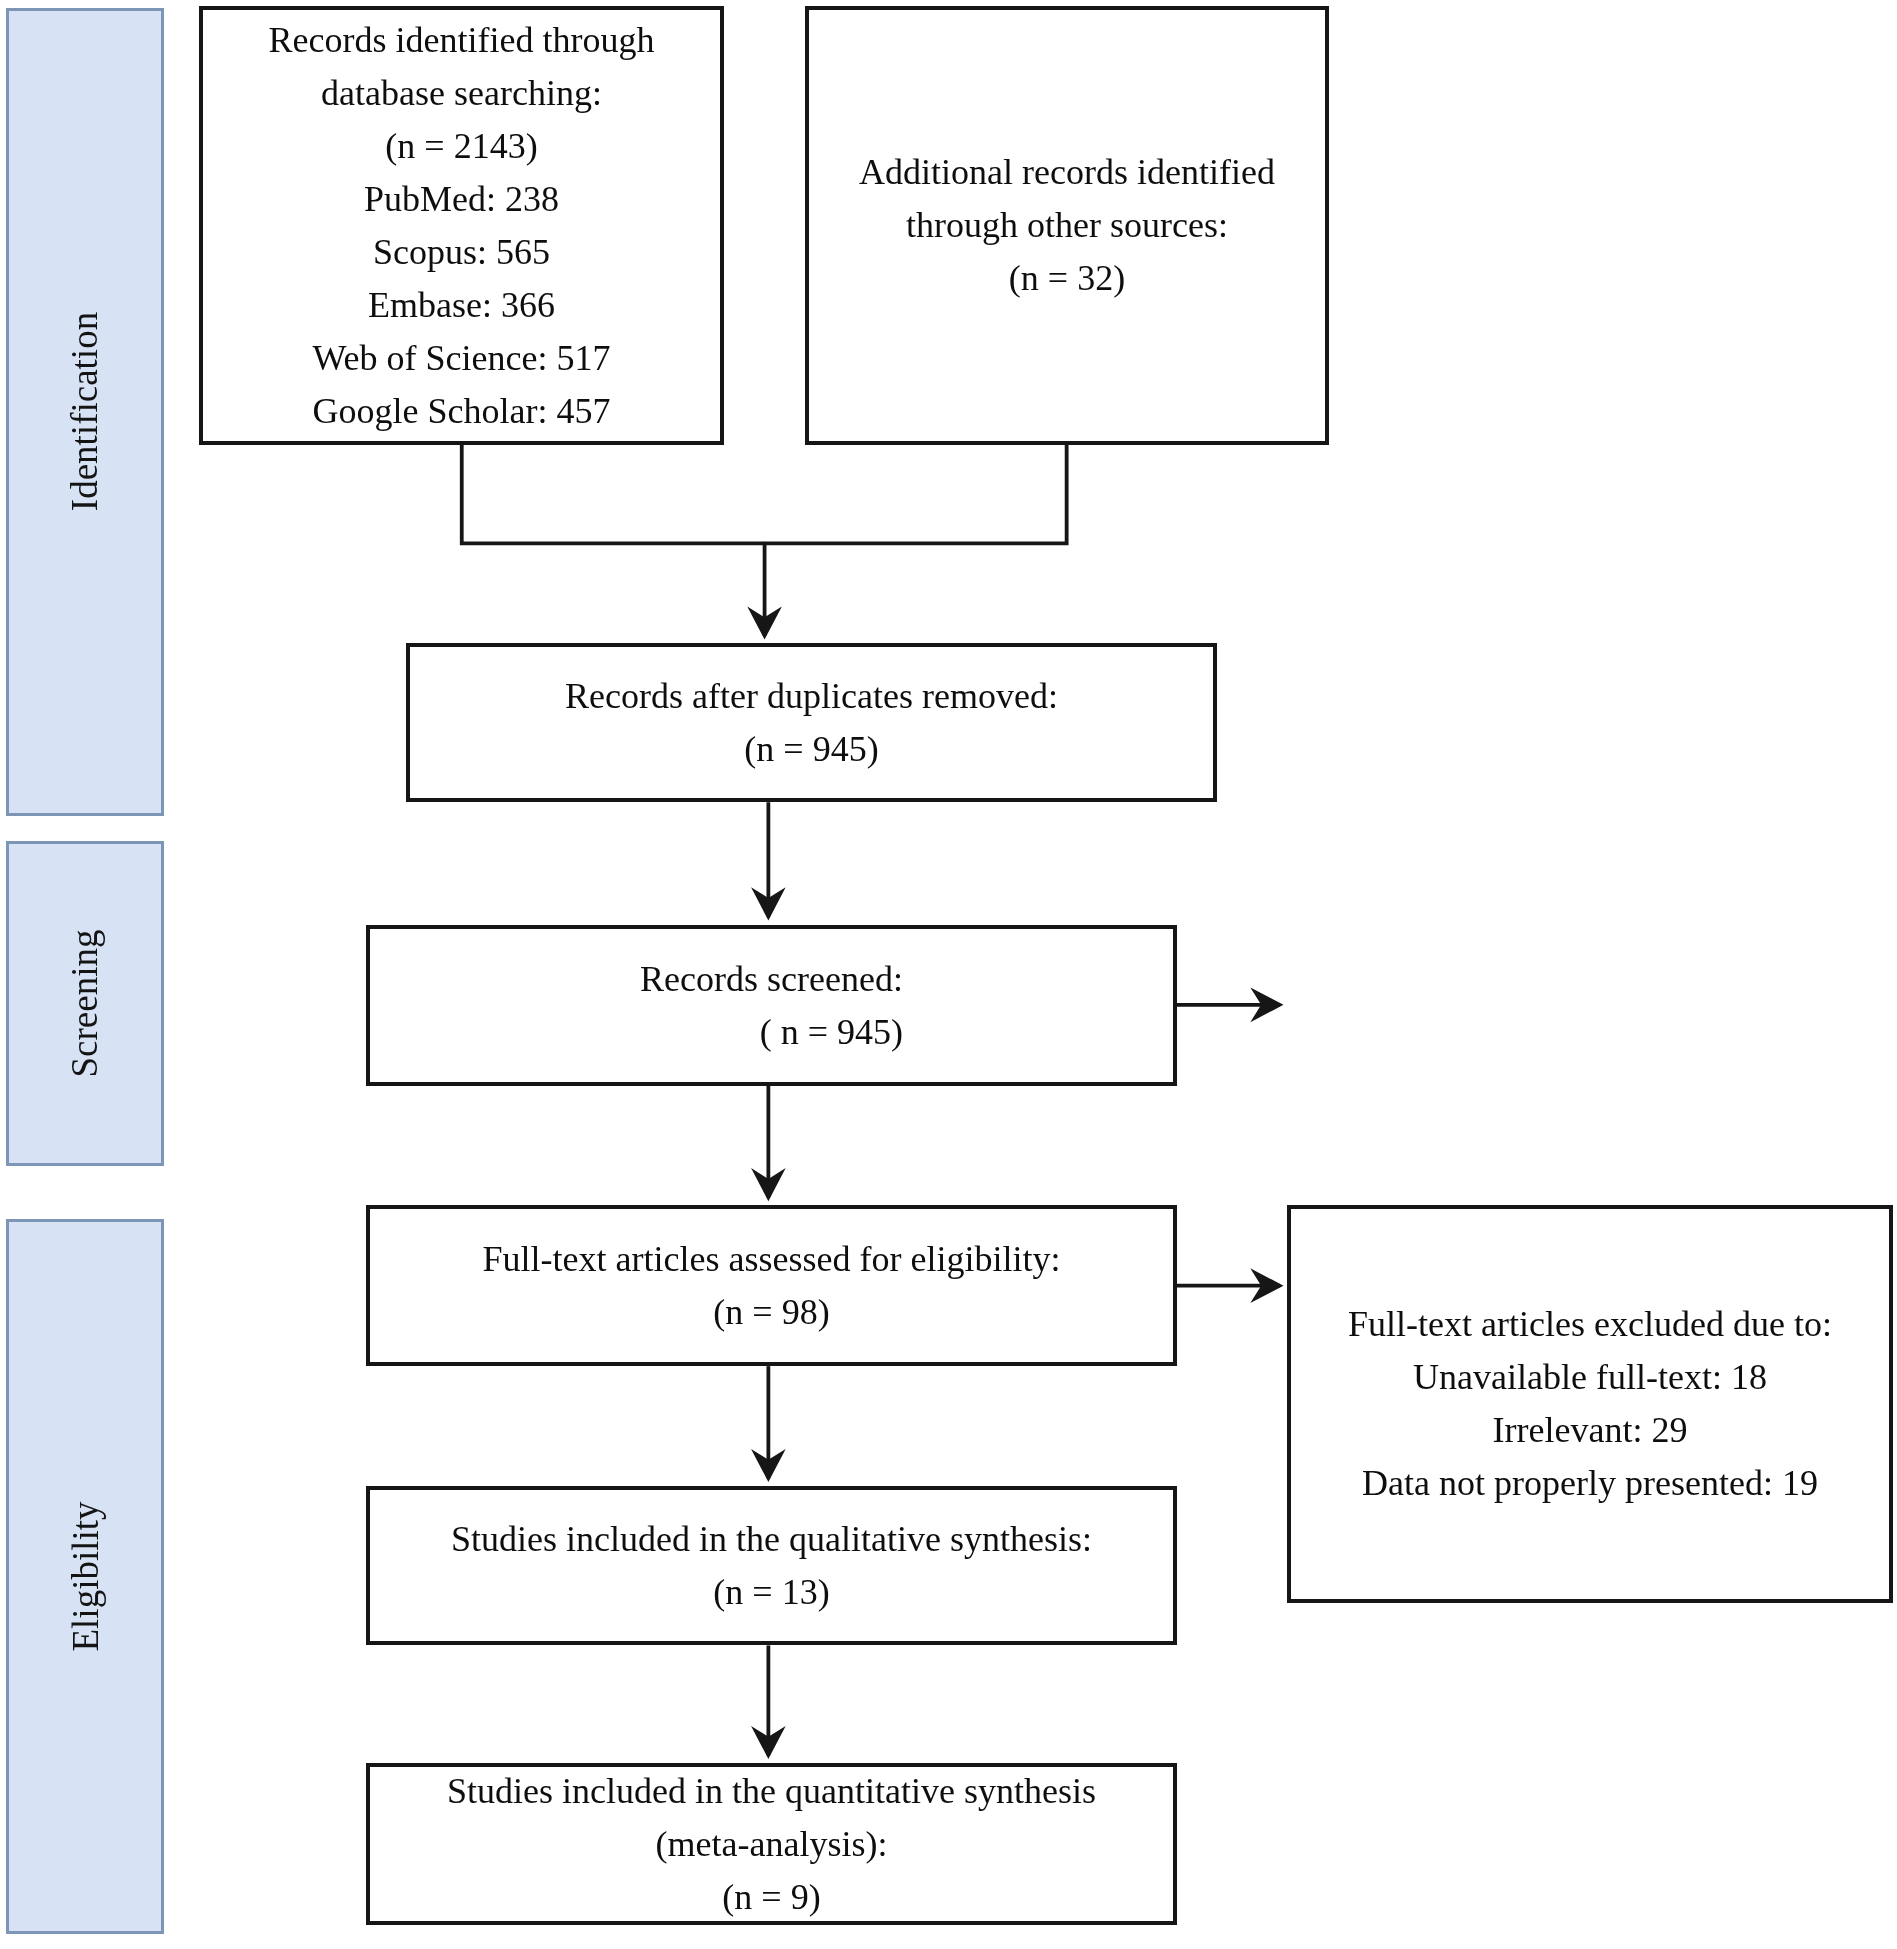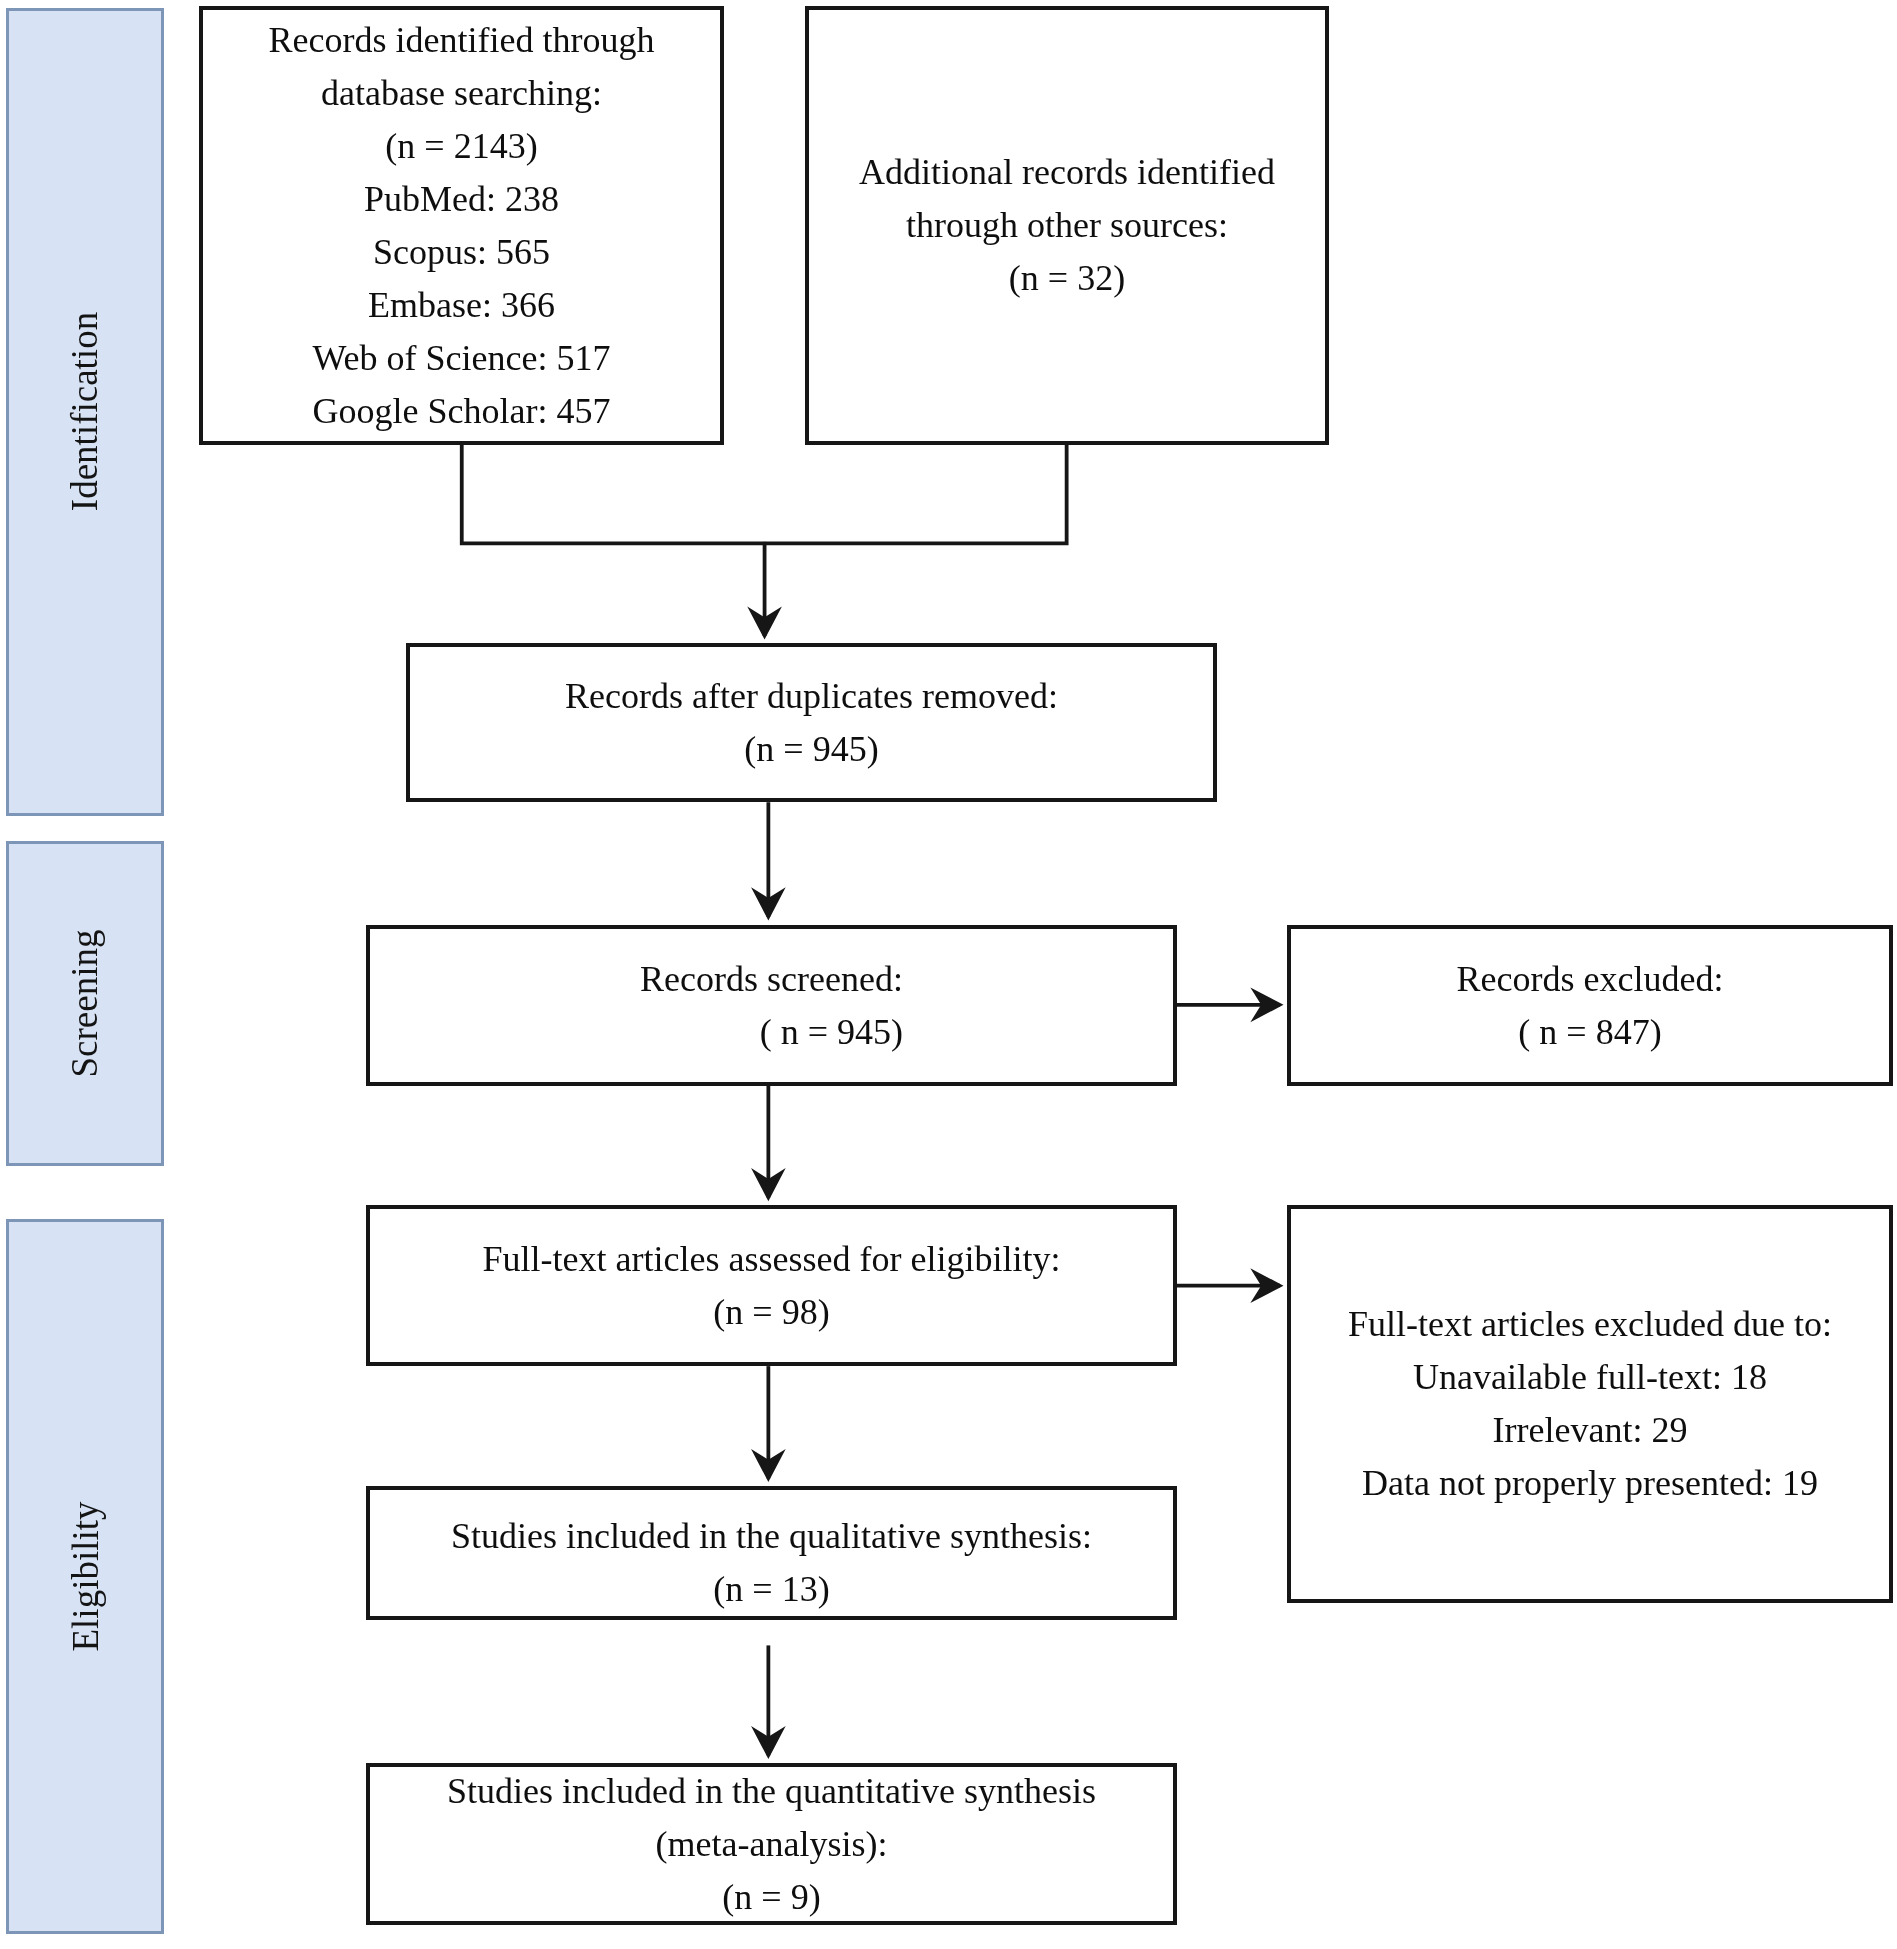--- a/index.html
+++ b/index.html
@@ -98,38 +98,34 @@
   <div class="flow-box" style="left:366px;top:643px;width:811px;height:159px;margin-left:40px;">
     <div class="txt">Records after duplicates removed:
 (n = 945)</div>
   </div>
 
   <div class="flow-box" style="left:366px;top:925px;width:811px;height:161px;text-align:right;">
     <div class="txt">Records screened:
 ( n = 945)</div>
   </div>
 
-  <div class="flow-box" style="left:1287px;top:925px;width:606px;height:161px;">
-    <div class="txt">Records excluded:
-( n = 847)</div>
-  </div>
 
   <div class="flow-box" style="left:366px;top:1205px;width:811px;height:161px;">
     <div class="txt">Full-text articles assessed for eligibility:
 (n = 98)</div>
   </div>
 
   <div class="flow-box" style="left:1287px;top:1205px;width:606px;height:398px;">
     <div class="txt">Full-text articles excluded due to:
 Unavailable full-text: 18
 Irrelevant: 29
 Data not properly presented: 19</div>
   </div>
 
-  <div class="flow-box" style="left:366px;top:1486px;width:811px;height:134px;align-items:flex-end;">
+  <div class="flow-box" style="left:366px;top:1486px;width:811px;height:159px;">
     <div class="txt">Studies included in the qualitative synthesis:
 (n = 13)</div>
   </div>
 
   <div class="flow-box" style="left:366px;top:1763px;width:811px;height:162px;">
     <div class="txt">Studies included in the quantitative synthesis
 (meta-analysis):
 (n = 9)</div>
   </div>
 

